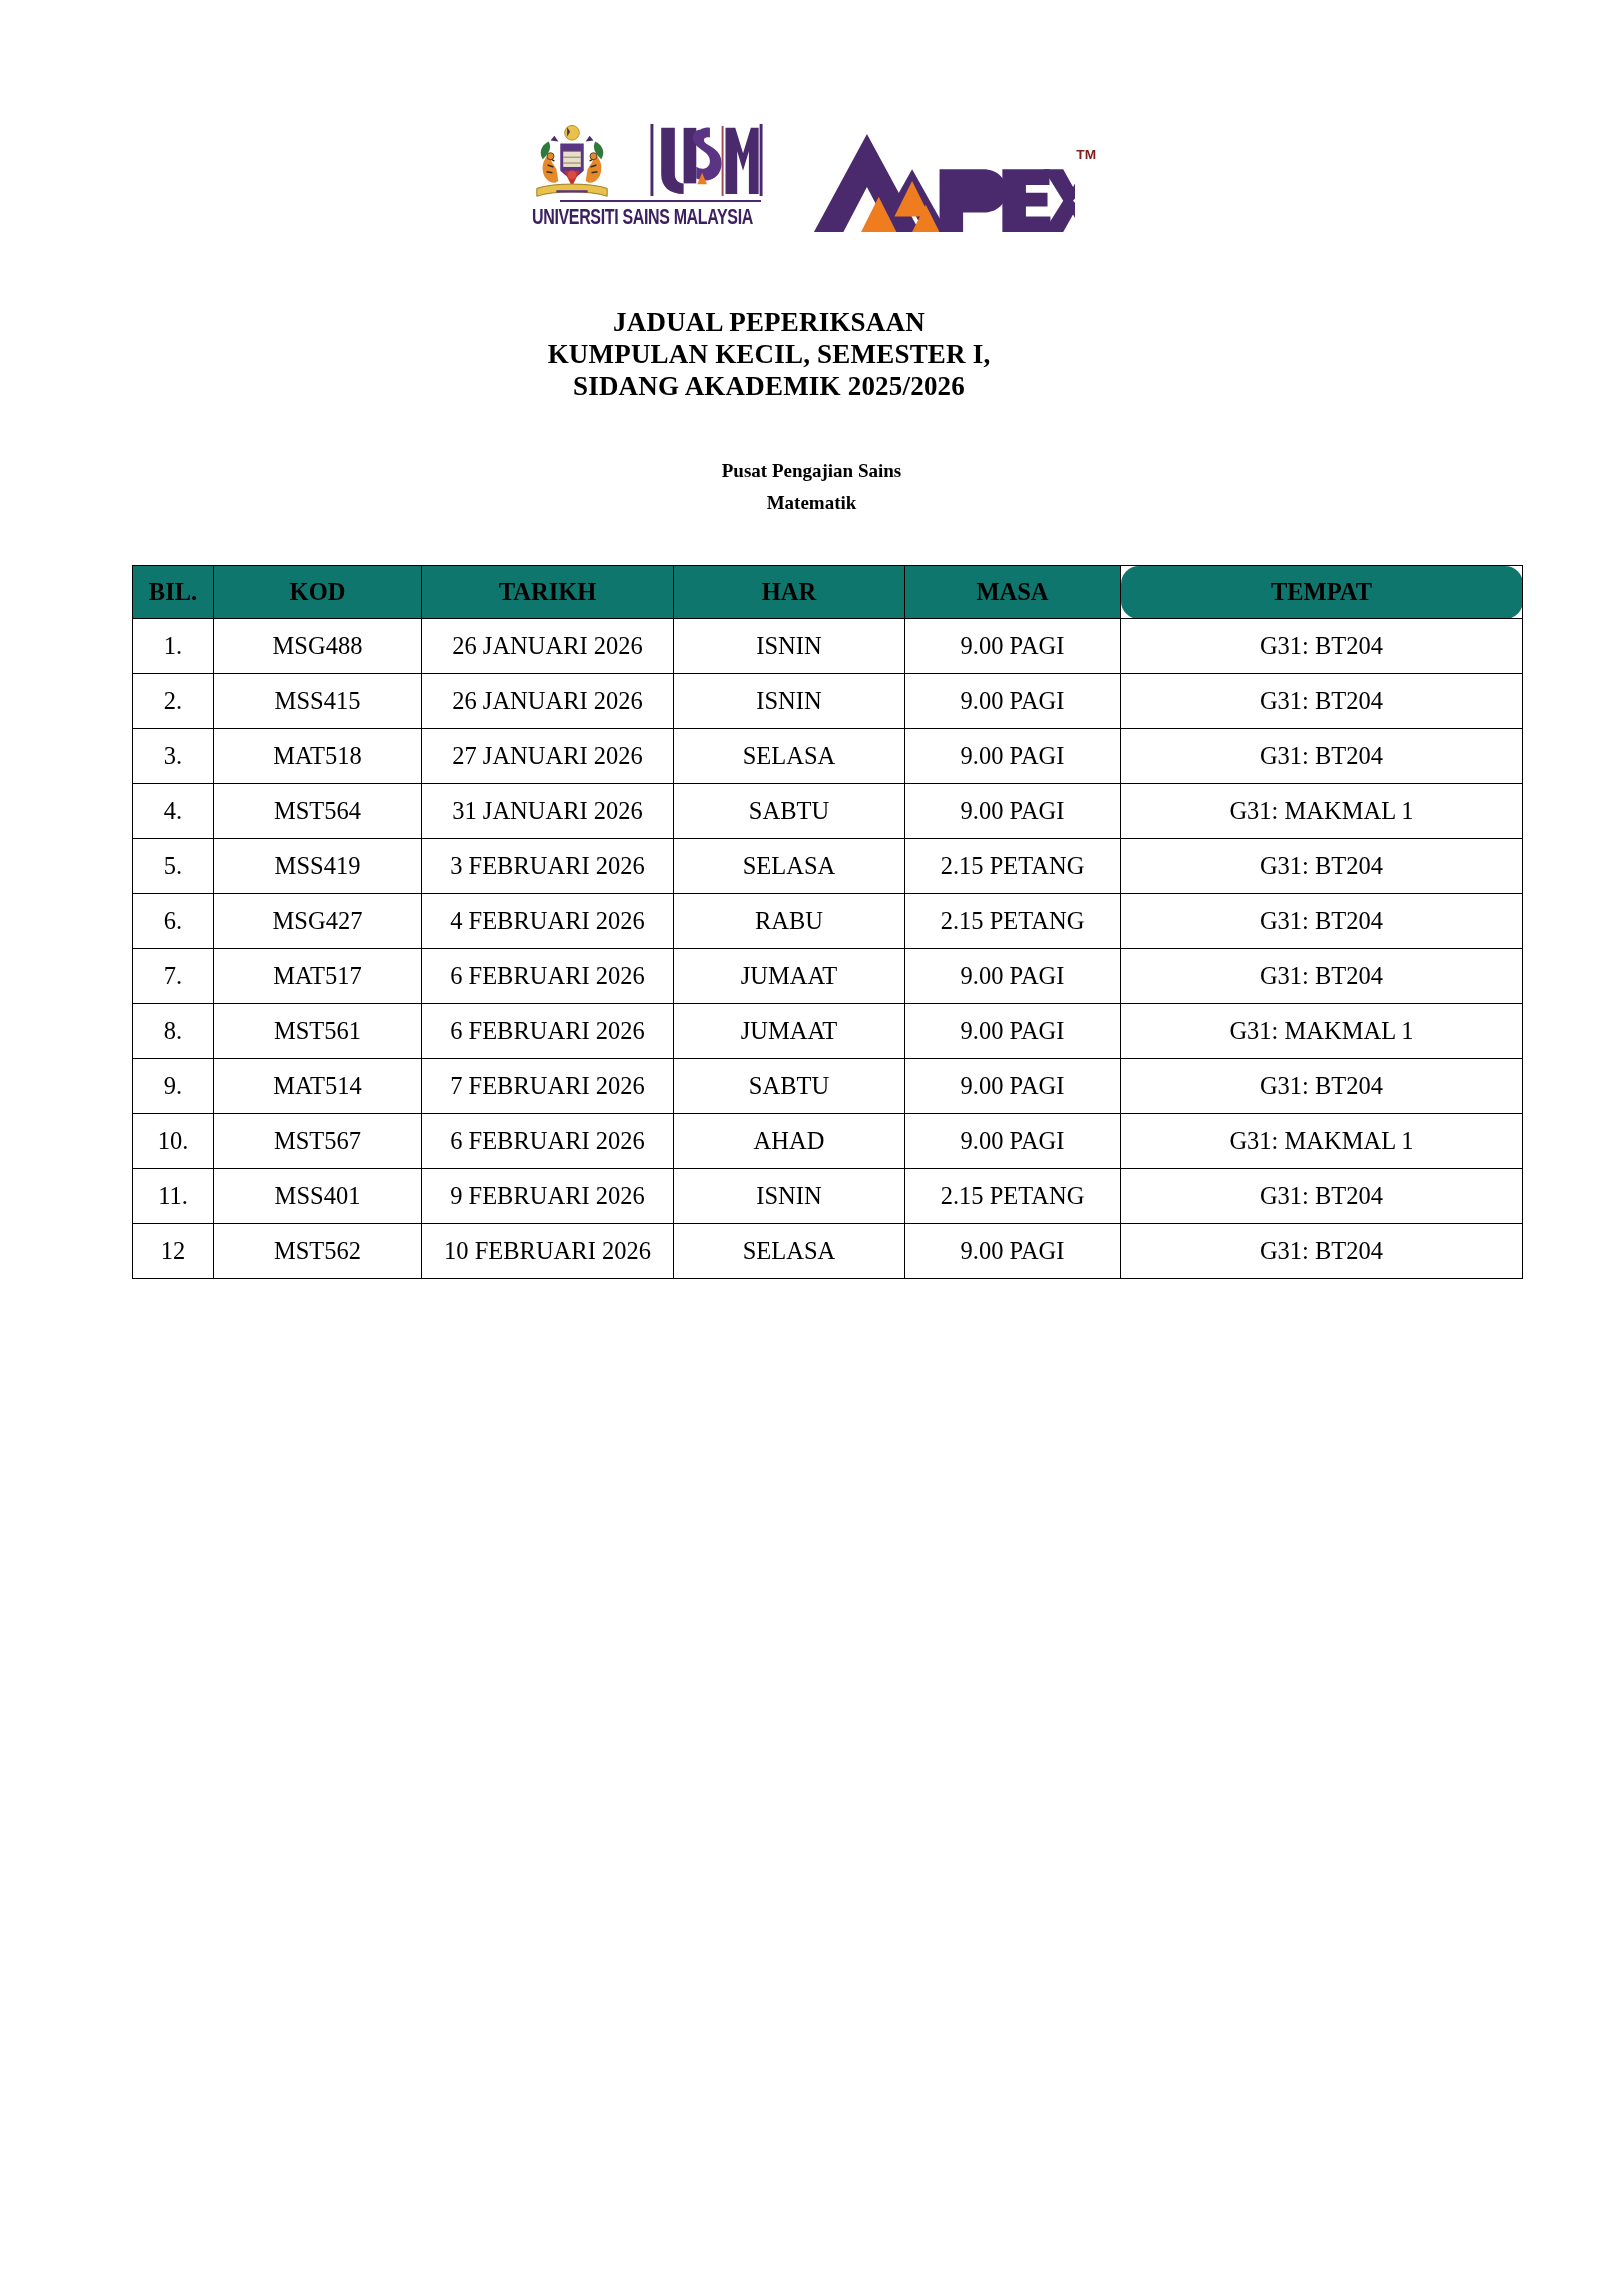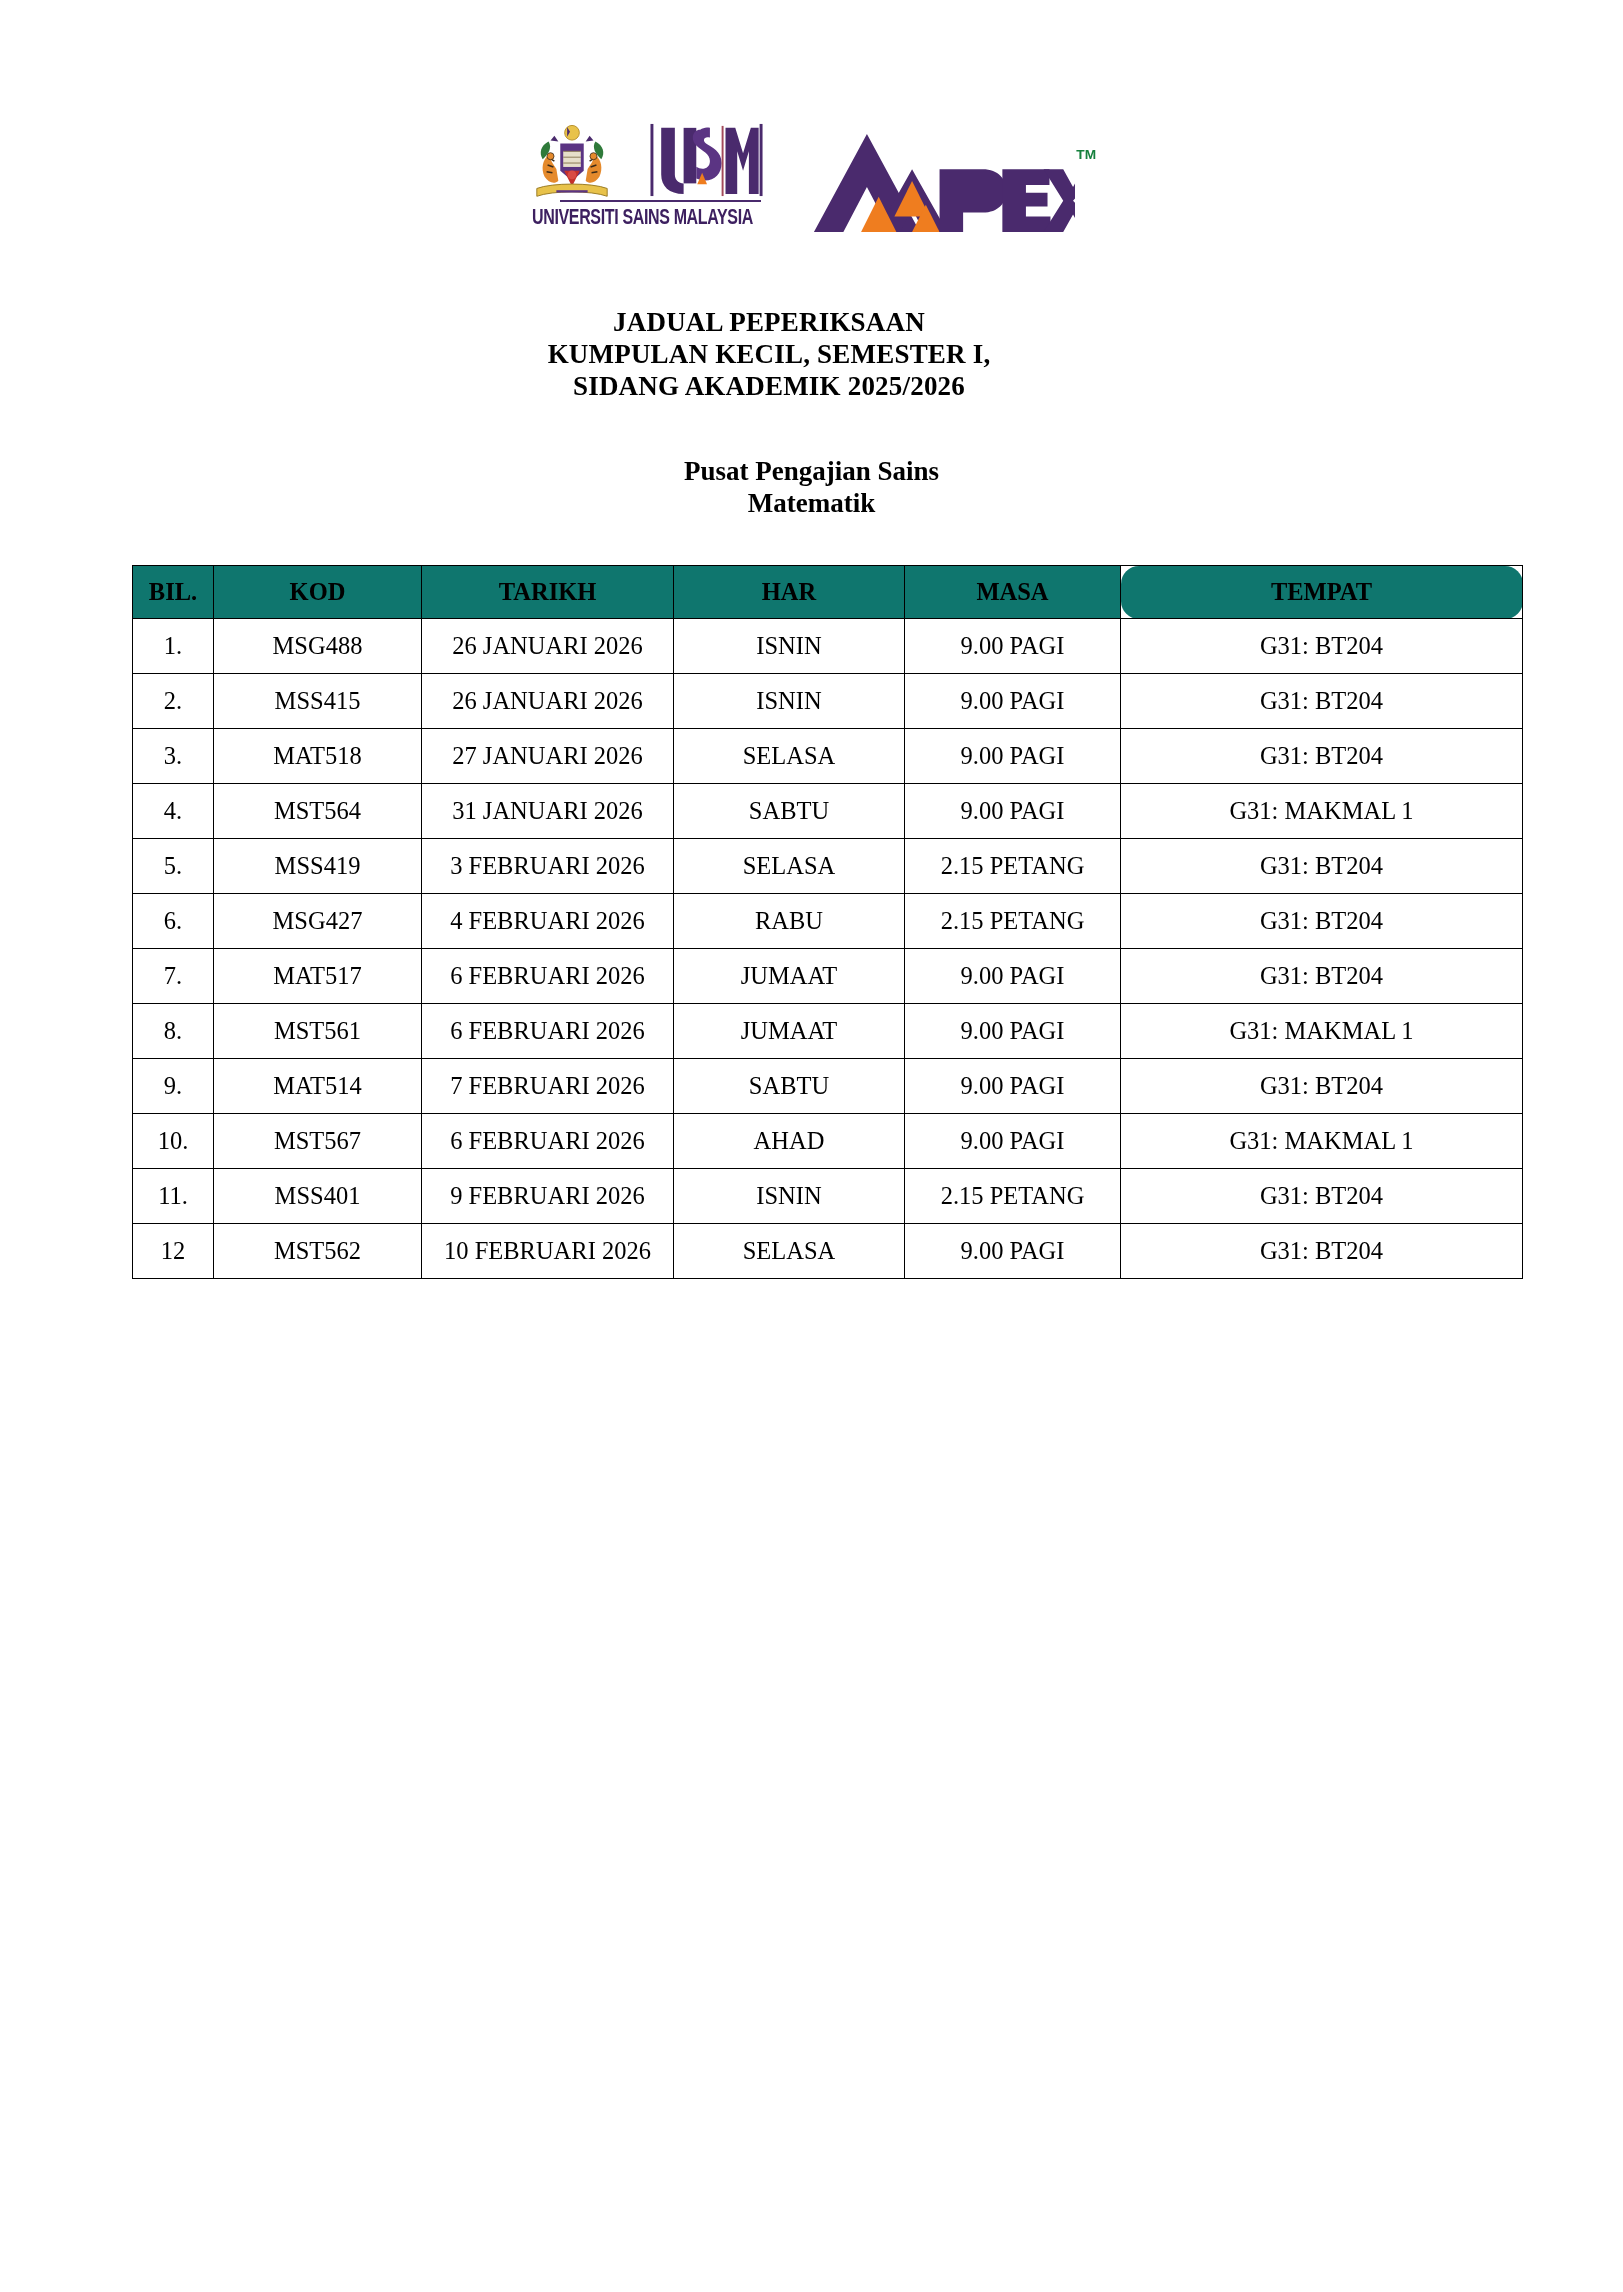--- a/index.html
+++ b/index.html
@@ -101,21 +101,21 @@
   }
 
   .apex-svg {
     display: block;
   }
 
   .apex-tm {
     font-family: "Liberation Sans", "DejaVu Sans", sans-serif;
     font-size: 13.7px;
     font-weight: bold;
-    color: #15803d;
+    color: #7f1d1d;
     margin-top: 17.6px;
     margin-left: 1px;
   }
 
   
   .title-block {
     position: absolute;
     top: 306px;
     left: 0;
     width: 1538px;
@@ -129,21 +129,21 @@
   }
 
   .subtitle-block {
     position: absolute;
     top: 455px;
     left: 0;
     width: 1623px;
     text-align: center;
   }
   .subtitle-line {
-    font-size: 27px;
+    font-size: 19px;
     font-weight: bold;
     line-height: 32px;
   }
 
   
   .table-wrap {
     position: absolute;
     top: 565px;
     left: 132px;
     width: 1390px;

